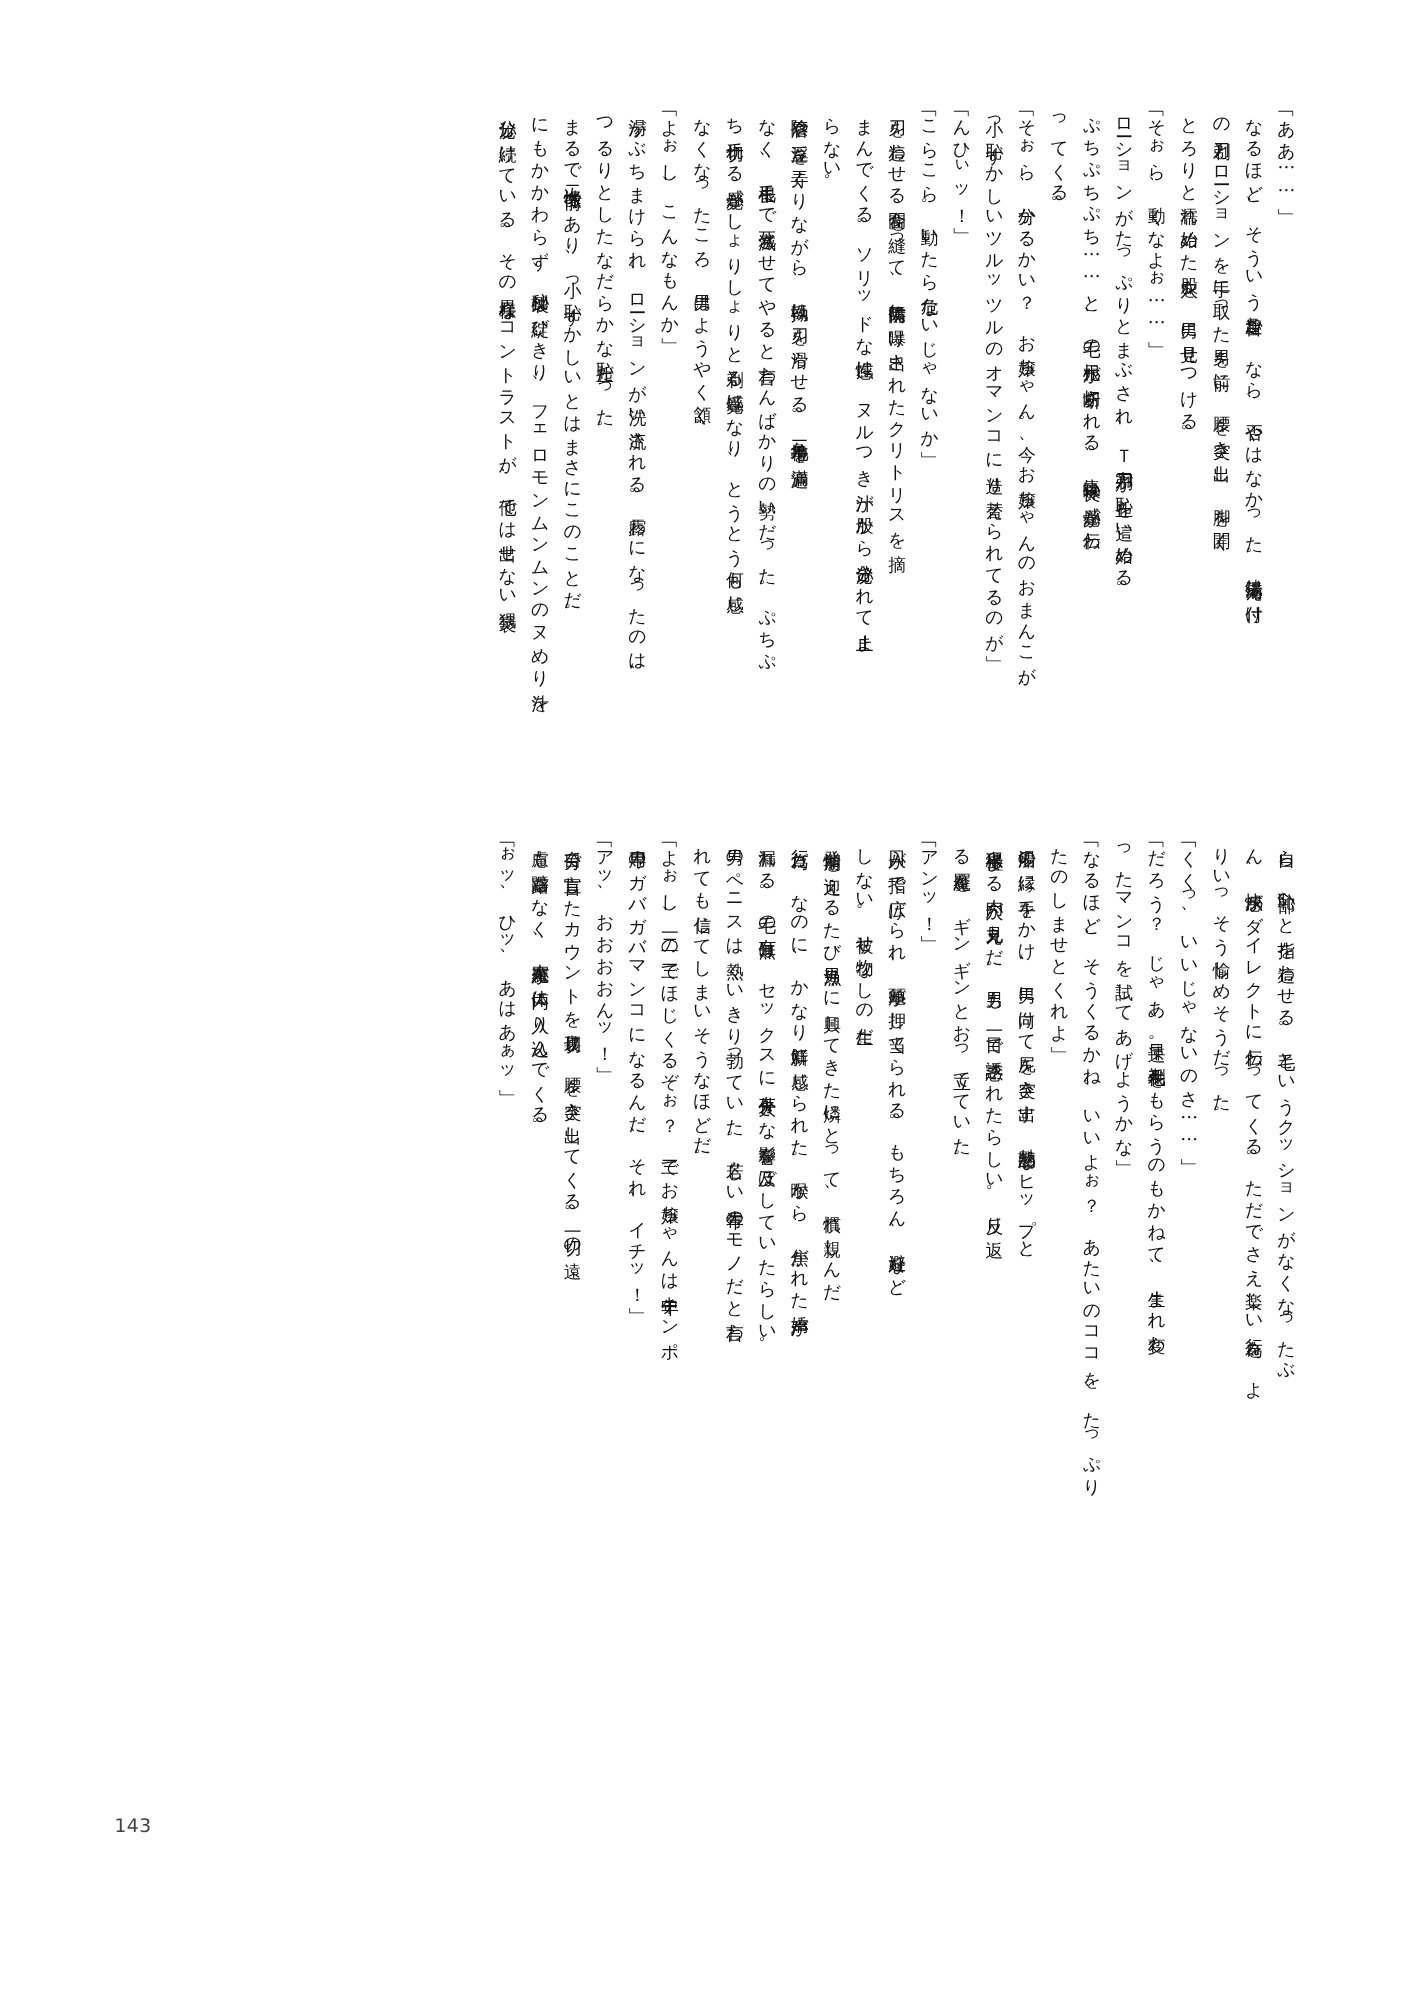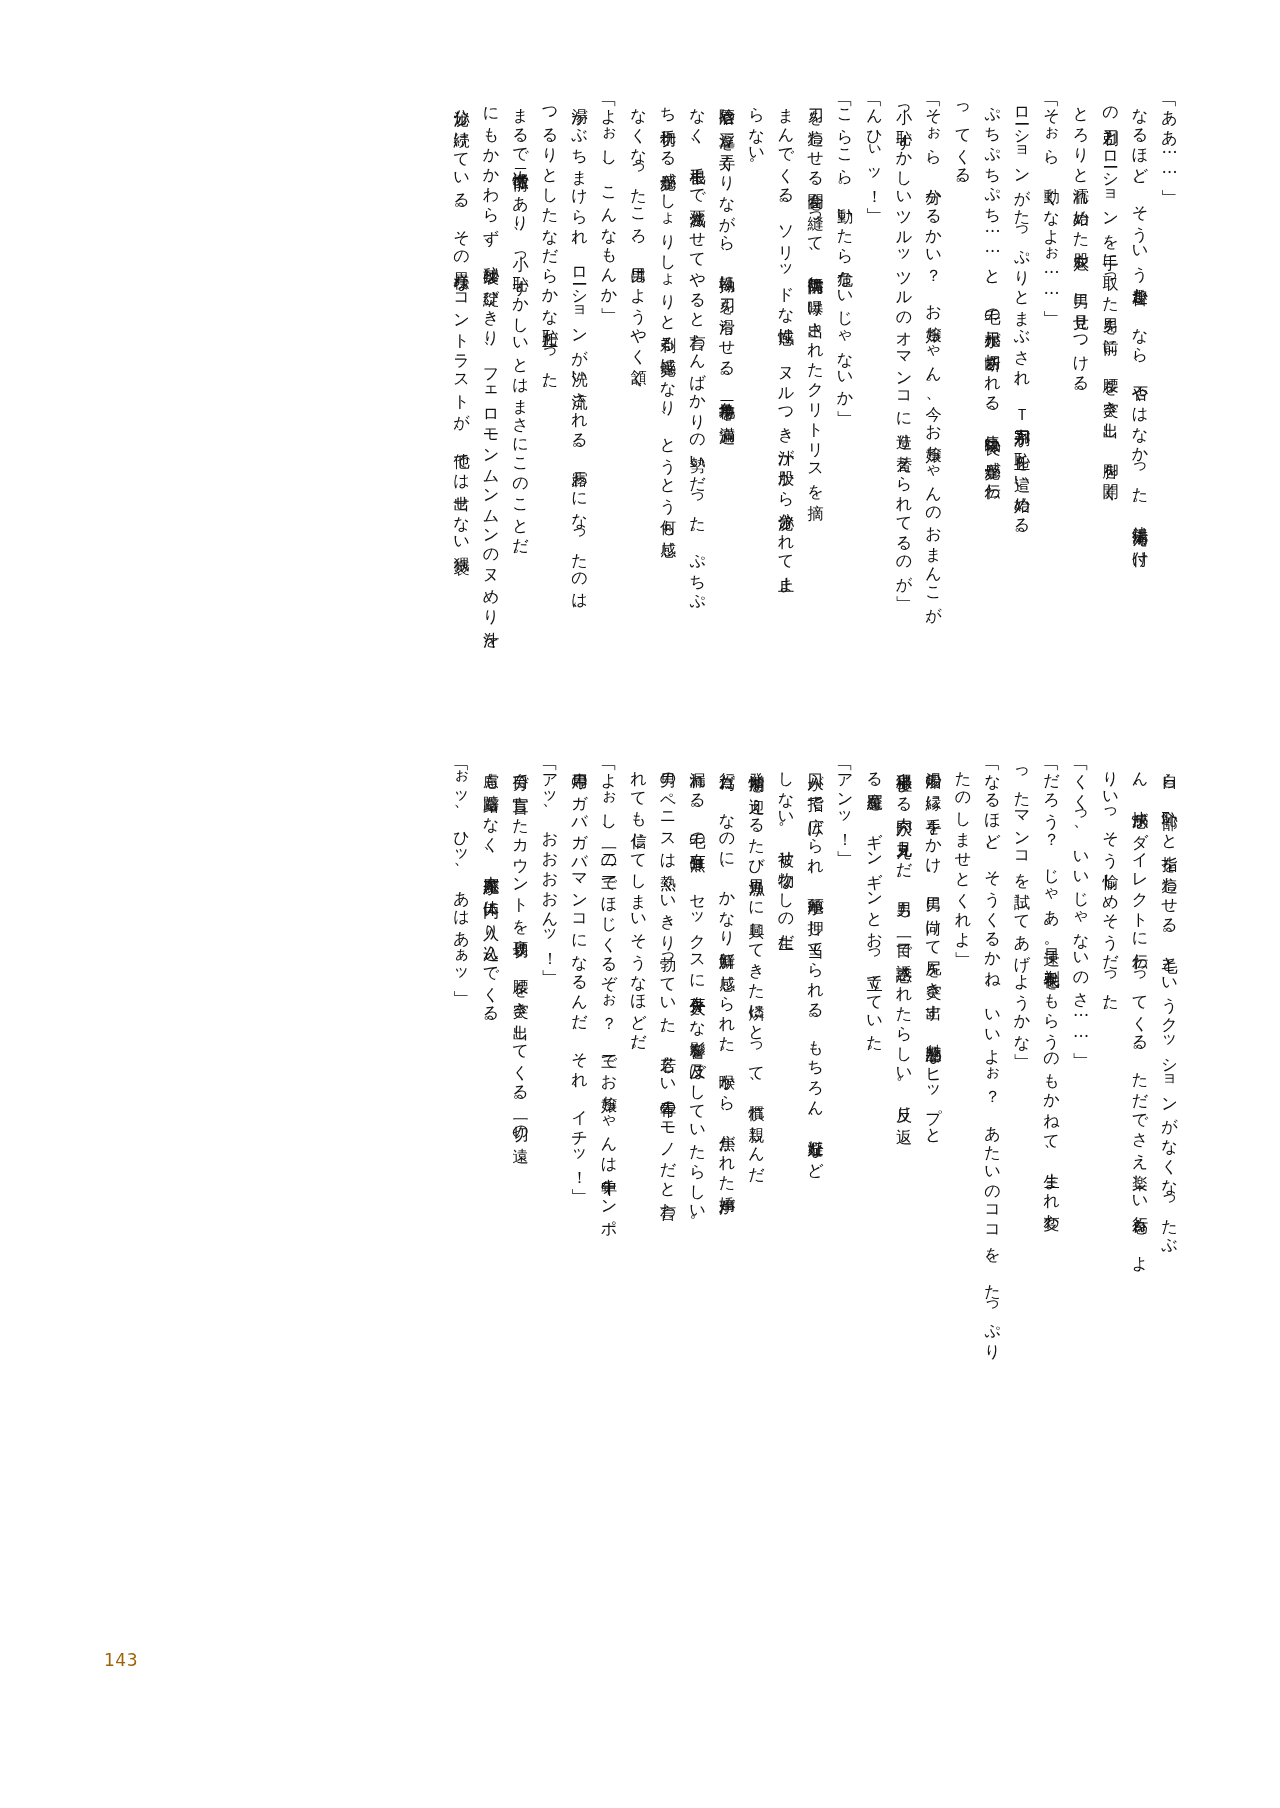--- a/index.html
+++ b/index.html
@@ -66,21 +66,21 @@
     justify-content: flex-start;
     align-items: flex-start;
   }
 
   .page-number {
     position: absolute;
     left: 104px;
     bottom: 138px;
     font-size: 17px;
     font-family: "DejaVu Sans", "Liberation Sans", sans-serif;
-    color: #a16207;
+    color: #404040;
     letter-spacing: 0.5px;
   }
 </style>
 </head>
 <body>
 
 <div class="page">
 
   <div class="block-1">
     <div class="column">「ああ……」</div>

